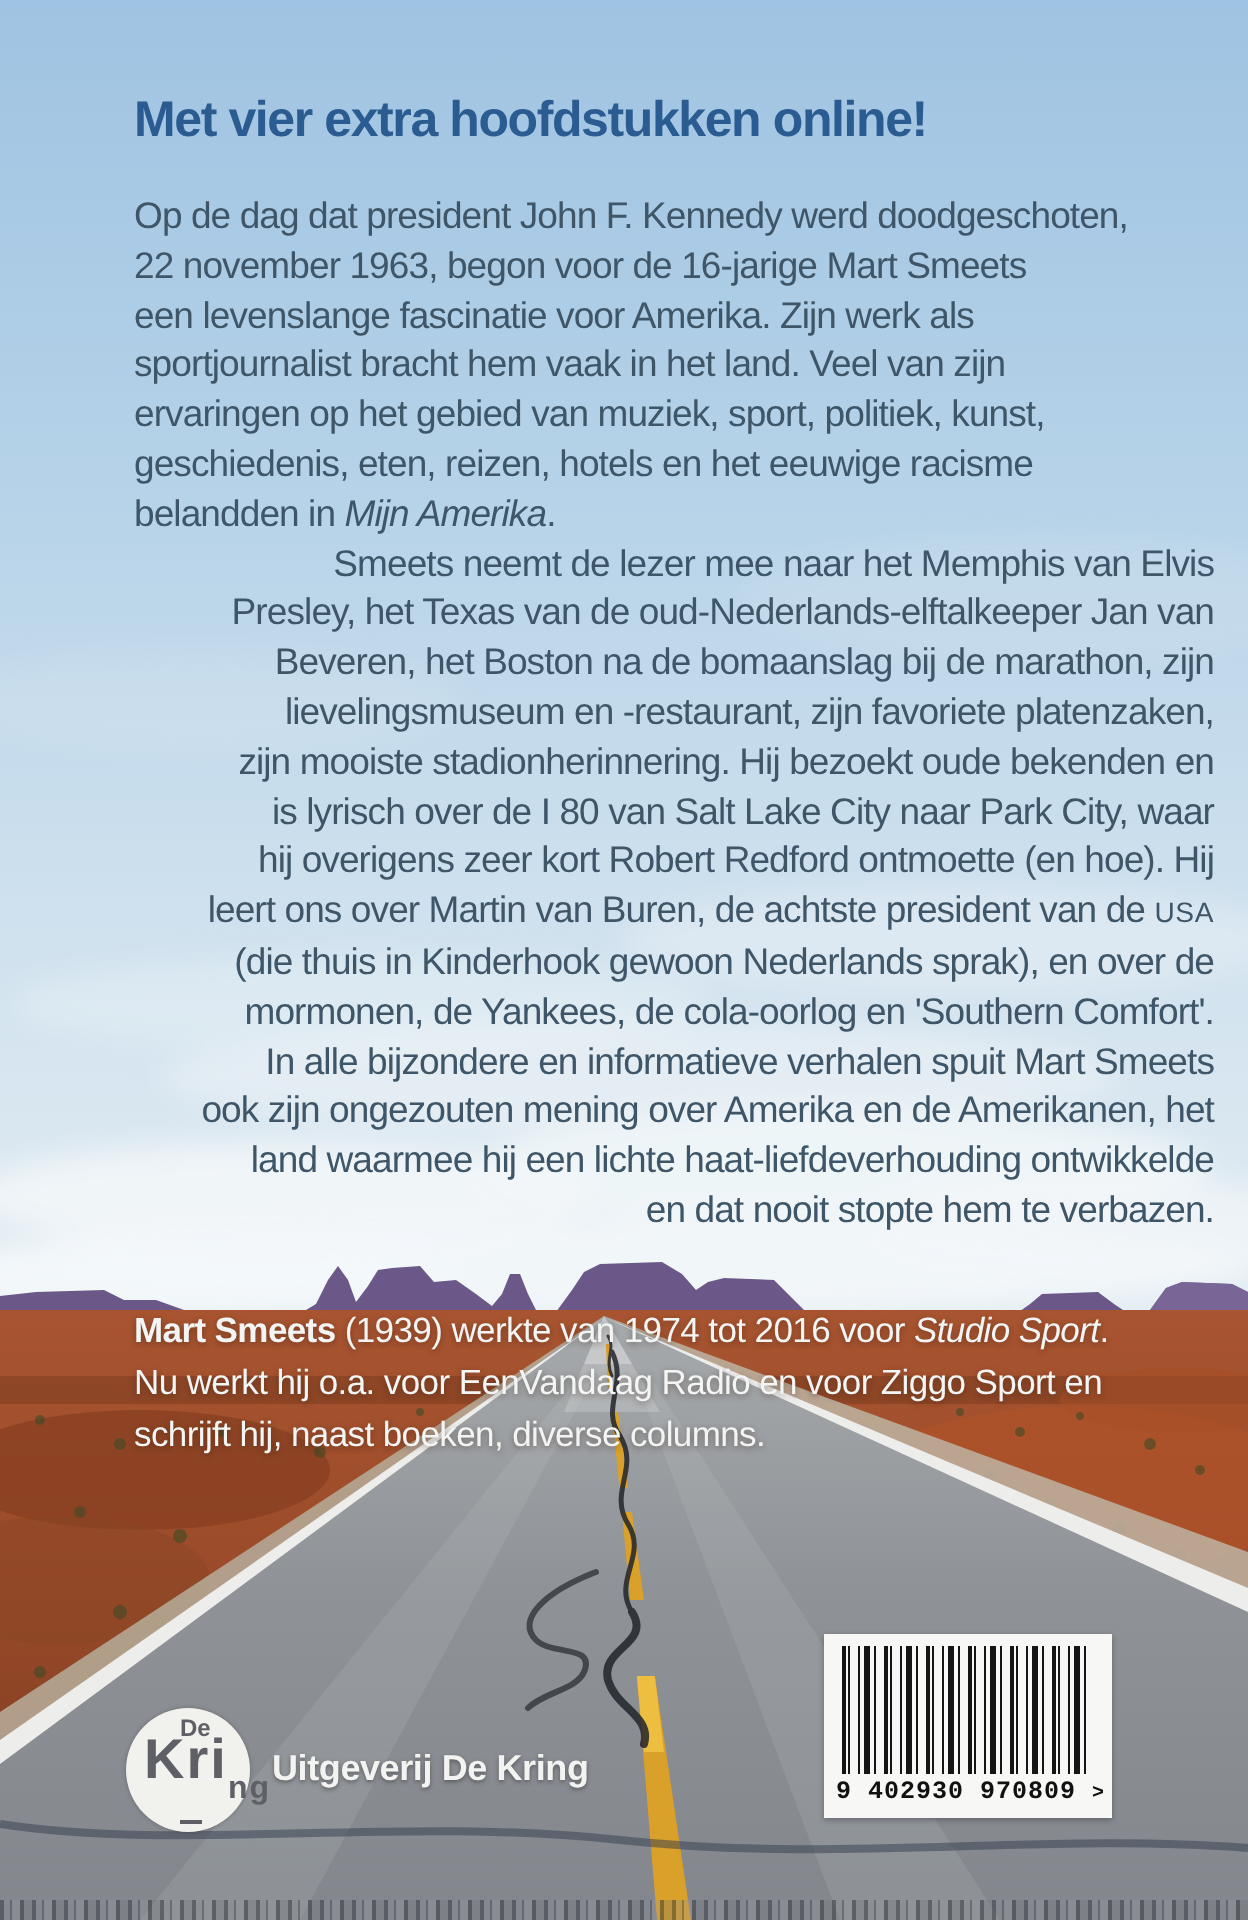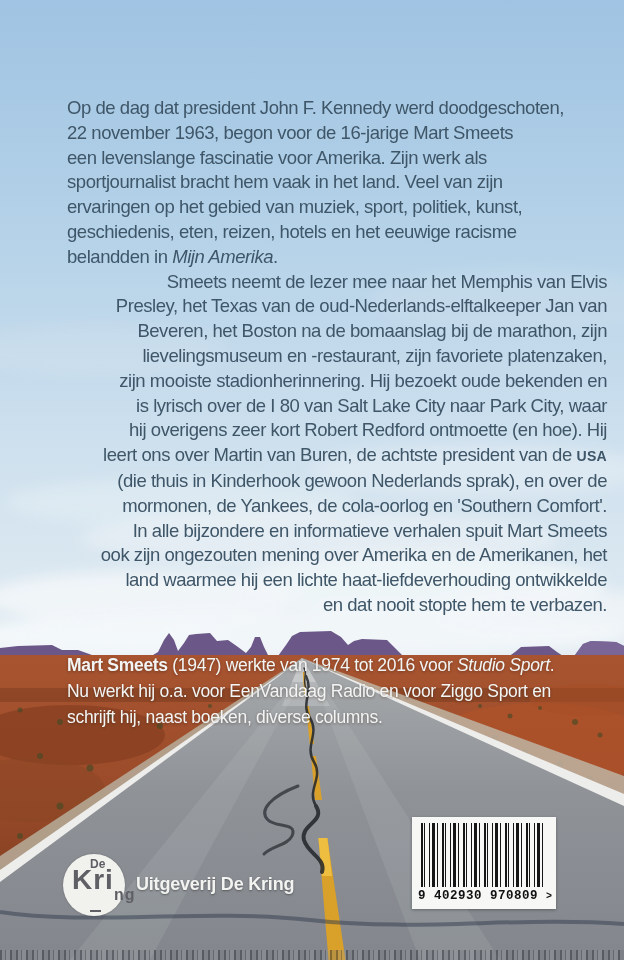--- a/index.html
+++ b/index.html
@@ -19,21 +19,21 @@
   .bodytext{
     position:absolute;left:67px;top:96px;width:540px;z-index:2;
     font-size:18.5px;line-height:24.8px;letter-spacing:-0.45px;
     color:#3e5668;font-weight:bold;
     
     font-weight:normal;
   }
   .bodytext p{margin:0;white-space:pre-line;}
   .bodytext p.indent{text-indent:24px;text-align:right;}
   .bodytext em{font-style:italic;text-align:right;}
-  .sc{font-size:0.76em;letter-spacing:0.3px;font-weight:bold;}
+  .sc{font-size:0.76em;letter-spacing:0.3px;}
 
   .bio{
     position:absolute;left:67px;top:652px;width:540px;z-index:2;
     font-size:17.5px;line-height:26px;letter-spacing:-0.3px;
     color:#f3f5f4;white-space:pre-line;
     text-shadow:0 1px 3px rgba(50,30,20,.45);
   }
   .bio b{font-weight:bold;}
   .bio em{font-style:italic;}
 
@@ -204,20 +204,21 @@
       <g stroke="#22252a" fill="none" stroke-linecap="round" opacity="0.85">
         <path d="M304,668 C308,674 302,680 306,688" stroke-width="1.5"></path>
         <path d="M306,676 C314,692 300,704 310,718 C320,734 304,746 314,762 C324,778 306,790 316,806" stroke-width="2.5"></path>
         <path d="M316,806 C326,822 300,824 304,840 C308,854 326,858 322,872" stroke-width="4"></path>
         <path d="M298,786 C272,796 258,810 268,820 C276,828 298,822 292,836 C288,845 272,846 264,854" stroke-width="3" opacity="0.8"></path>
       </g>
       <path d="M0,912 C90,926 200,908 310,920 S520,916 624,924" stroke="#323c4e" stroke-width="4" fill="none" opacity="0.5"></path>
     </g>
   </svg>
 
+  <div class="headline">Met vier extra hoofdstukken online!</div>
 
   <div class="bodytext">
     <p><span>Op de dag dat president John F. Kennedy werd doodgeschoten,
 22 november 1963, begon voor de 16-jarige Mart Smeets
 een levenslange fascinatie voor Amerika. Zijn werk als
 sportjournalist bracht hem vaak in het land. Veel van zijn
 ervaringen op het gebied van muziek, sport, politiek, kunst,
 geschiedenis, eten, reizen, hotels en het eeuwige racisme
 belandden in </span><em>Mijn Amerika</em><span>.</span></p>
     <p class="indent"><span>Smeets neemt de lezer mee naar het Memphis van Elvis
@@ -229,21 +230,21 @@
 hij overigens zeer kort Robert Redford ontmoette (en hoe). Hij
 leert ons over Martin van Buren, de achtste president van de </span><span class="sc">USA</span><span>
 (die thuis in Kinderhook gewoon Nederlands sprak), en over de
 mormonen, de Yankees, de cola-oorlog en 'Southern Comfort'.</span></p>
     <p class="indent">In alle bijzondere en informatieve verhalen spuit Mart Smeets
 ook zijn ongezouten mening over Amerika en de Amerikanen, het
 land waarmee hij een lichte haat-liefdeverhouding ontwikkelde
 en dat nooit stopte hem te verbazen.</p>
   </div>
 
-  <div class="bio"><b>Mart Smeets</b><span> (1947) werkte van 1974 tot 2016 voor </span><em>Studio Sport</em><span>.
+  <div class="bio"><b>Mart Smeets</b><span> (1939) werkte van 1974 tot 2016 voor </span><em>Studio Sport</em><span>.
 Nu werkt hij o.a. voor EenVandaag Radio en voor Ziggo Sport en
 schrijft hij, naast boeken, diverse columns.</span></div>
 
   <div class="logo">
     <span class="de">De</span>
     <span class="kri">Kri</span>
     <span class="ng">ng</span>
     <span class="dash"></span>
   </div>
   <div class="publisher-name">Uitgeverij De Kring</div>

